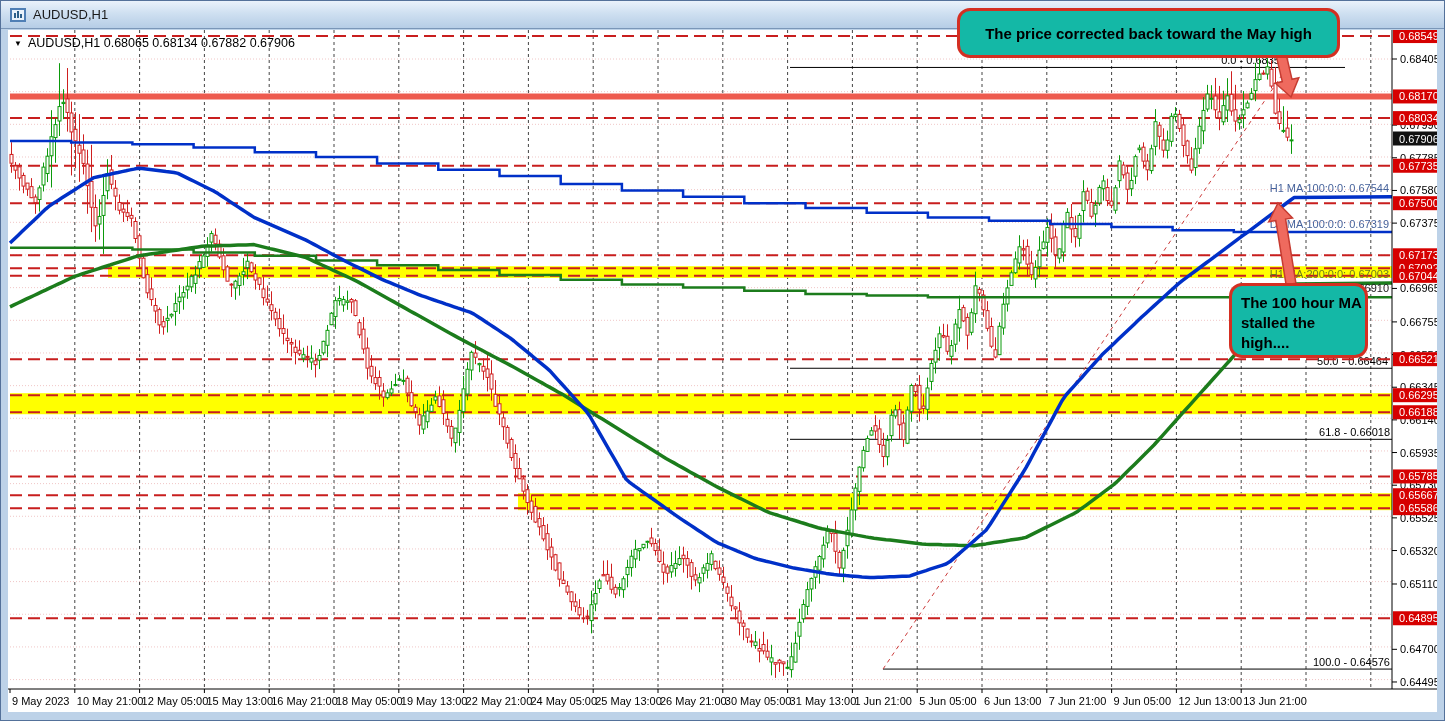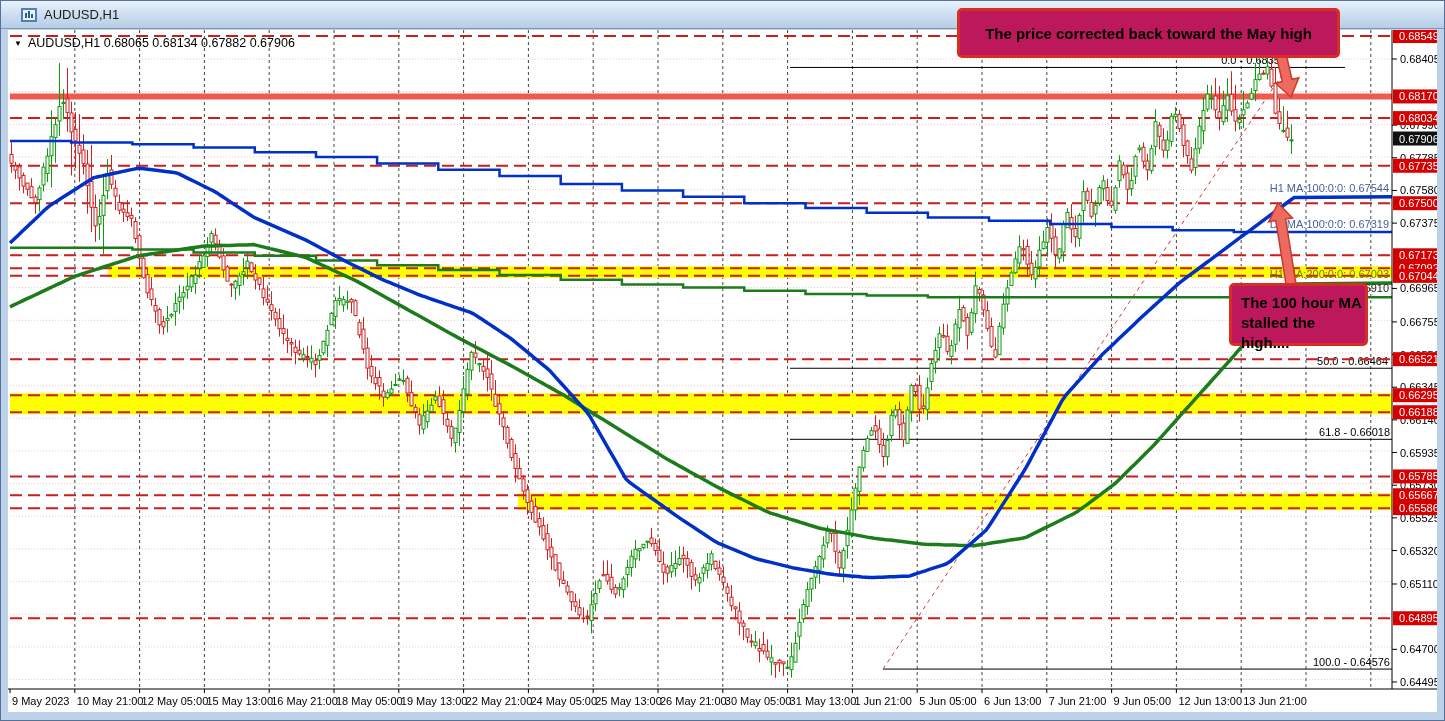--- a/index.html
+++ b/index.html
@@ -2,36 +2,36 @@
 <html><head>
 <meta charset="utf-8">
 <style>
   html,body{margin:0;padding:0;}
   body{width:1445px;height:721px;position:relative;overflow:hidden;
        background:#bdd2e8;font-family:"Liberation Sans",sans-serif;}
   .frame{position:absolute;inset:0;border:1px solid #54719a;pointer-events:none;z-index:50;}
   .titlebar{position:absolute;top:1px;left:1px;right:1px;height:28px;
     background:linear-gradient(#eaf2fb,#cfe0f1 45%,#b6cde6);
     border-bottom:1px solid #7a96b8;display:flex;align-items:center;
-    padding-left:20px;box-sizing:border-box;z-index:5;}
+    padding-left:9px;box-sizing:border-box;z-index:5;}
   .title-text{font-size:13px;color:#1a1a1a;margin-left:7px;}
   .winbtns{position:absolute;right:5px;top:5px;display:flex;gap:5px;}
   .wbtn{width:33px;height:19px;border:1px solid #5a7aa3;border-radius:3px;
     background:linear-gradient(#fdfeff,#d5e3f2 45%,#bcd2e9);
     display:flex;align-items:center;justify-content:center;
     font-size:11px;color:#2c3e50;box-shadow:inset 0 1px 0 #fff;cursor:default;}
   .wbtn.close{background:linear-gradient(#f4a296,#dd5948 45%,#bd3a27);
     border-color:#8e2517;color:#fff;font-weight:bold;}
   .restore-glyph{width:8px;height:7px;border:1px solid #2c3e50;border-top-width:2px;background:transparent;}
   .min-glyph{width:9px;height:3px;border-bottom:2px solid #2c3e50;margin-top:6px;}
-  .callout{position:absolute;background:#be185d;border:3px solid #d42f22;border-radius:5px;
+  .callout{position:absolute;background:#14b8a6;border:3px solid #d42f22;border-radius:13px;
     color:#000;font-weight:bold;z-index:30;box-sizing:border-box;}
   #callout1{left:957px;top:8px;width:383px;height:50px;font-size:15px;
     display:flex;align-items:center;justify-content:center;}
-  #callout2{left:1229px;top:283px;width:139px;height:63px;font-size:15px;
+  #callout2{left:1229px;top:283px;width:139px;height:75px;font-size:15px;
     padding:7px 0 0 9px;line-height:20px;}
   svg text{font-family:"Liberation Sans",sans-serif;}
 </style>
 </head>
 <body>
 
 <div class="titlebar">
   <svg width="16" height="14">
     <rect x="0" y="0" width="16" height="14" fill="#4f7fb5"></rect>
     <rect x="2" y="2" width="12" height="10" fill="#eaf2fb"></rect>

